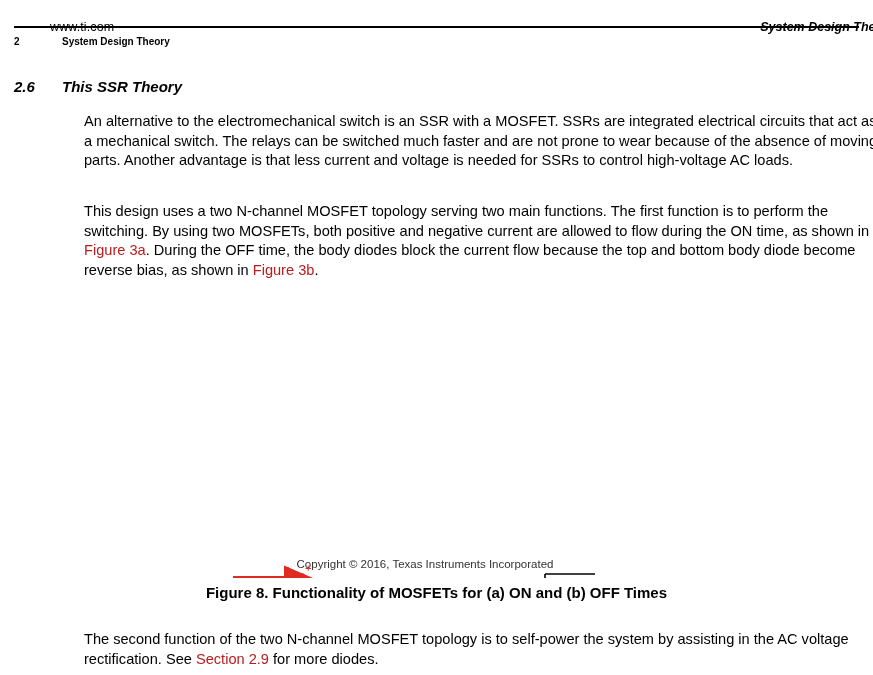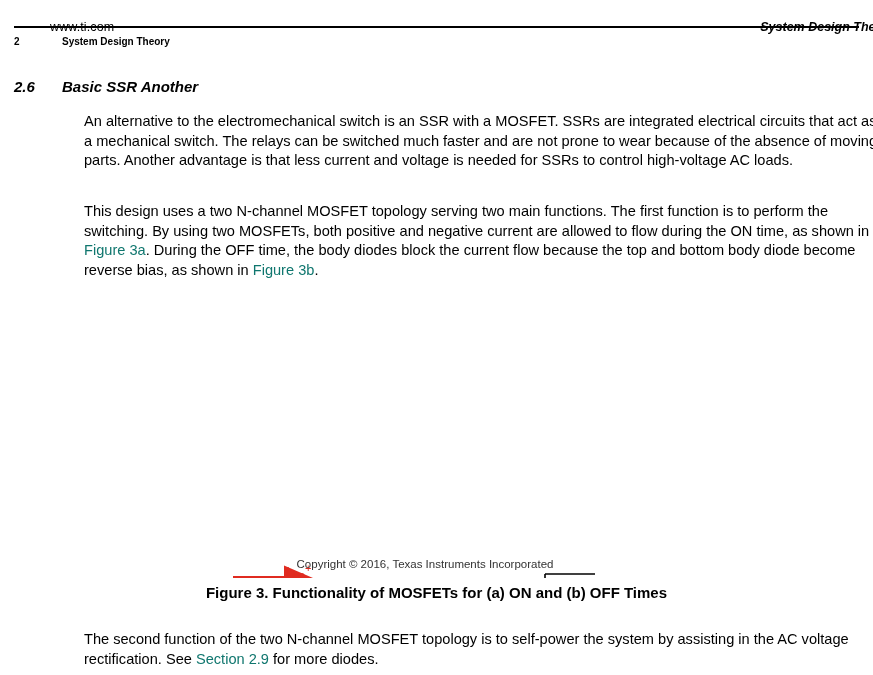--- a/index.html
+++ b/index.html
@@ -75,21 +75,21 @@
     left: 60px;
     width: 800px;
     font-size: 14.6px;
     line-height: 19.5px;
     text-align: left;
     margin-left: 24px;
   }
   #para-1 { top: 112px; }
   #para-2 { top: 202px; }
   #para-3 { top: 630px; }
-  .link { color: #0f766e; }
+  .link { color: #b91c1c; }
 
   
   .figure-area {
     position: absolute;
     left: 0;
     top: 278px;
     width: 873px;
     height: 300px;
   }
   .figure-svg { display: block; }
@@ -123,21 +123,21 @@
   <div class="hdr-left">www.ti.com</div>
   <div class="hdr-right">System Design Theory</div>
 </div>
 <div class="hdr-rule"></div>
 
 <div class="h1-row">
   <span class="h1-num">2</span><span>System Design Theory</span>
 </div>
 
 <div class="h2-row">
-  <span class="h2-num">2.6</span><span>Basic SSR Another</span>
+  <span class="h2-num">2.6</span><span>This SSR Theory</span>
 </div>
 
 <div class="para" id="para-1">
   <span>An alternative to the electromechanical switch is an SSR with a MOSFET. SSRs are integrated electrical circuits that act as a mechanical switch. The relays can be switched much faster and are not prone to wear because of the absence of moving parts. Another advantage is that less current and voltage is needed for SSRs to control high-voltage AC loads.</span>
 </div>
 
 <div class="para" id="para-2">
   <span>This design uses a two N-channel MOSFET topology serving two main functions. The first function is to perform the switching. By using two MOSFETs, both positive and negative current are allowed to flow during the ON time, as shown in </span><span class="link">Figure 3a</span><span>. During the OFF time, the body diodes block the current flow because the top and bottom body diode become reverse bias, as shown in </span><span class="link">Figure 3b</span><span>.</span>
 </div>
 
@@ -367,17 +367,17 @@
       </g>
       <g>
         <text x="588" y="412" font-size="14.5" fill="#000">I</text>
         <text x="593" y="416" font-size="10" fill="#000">AC</text>
       </g>
     </g>
   </svg>
 </div>
 
 <div class="copyright">Copyright © 2016, Texas Instruments Incorporated</div>
-<div class="fig-caption">Figure 3. Functionality of MOSFETs for (a) ON and (b) OFF Times</div>
+<div class="fig-caption">Figure 8. Functionality of MOSFETs for (a) ON and (b) OFF Times</div>
 
 <div class="para" id="para-3">
   <span>The second function of the two N-channel MOSFET topology is to self-power the system by assisting in the AC voltage rectification. See </span><span class="link">Section 2.9</span><span> for more diodes.</span>
 </div>
 
 </body></html>

